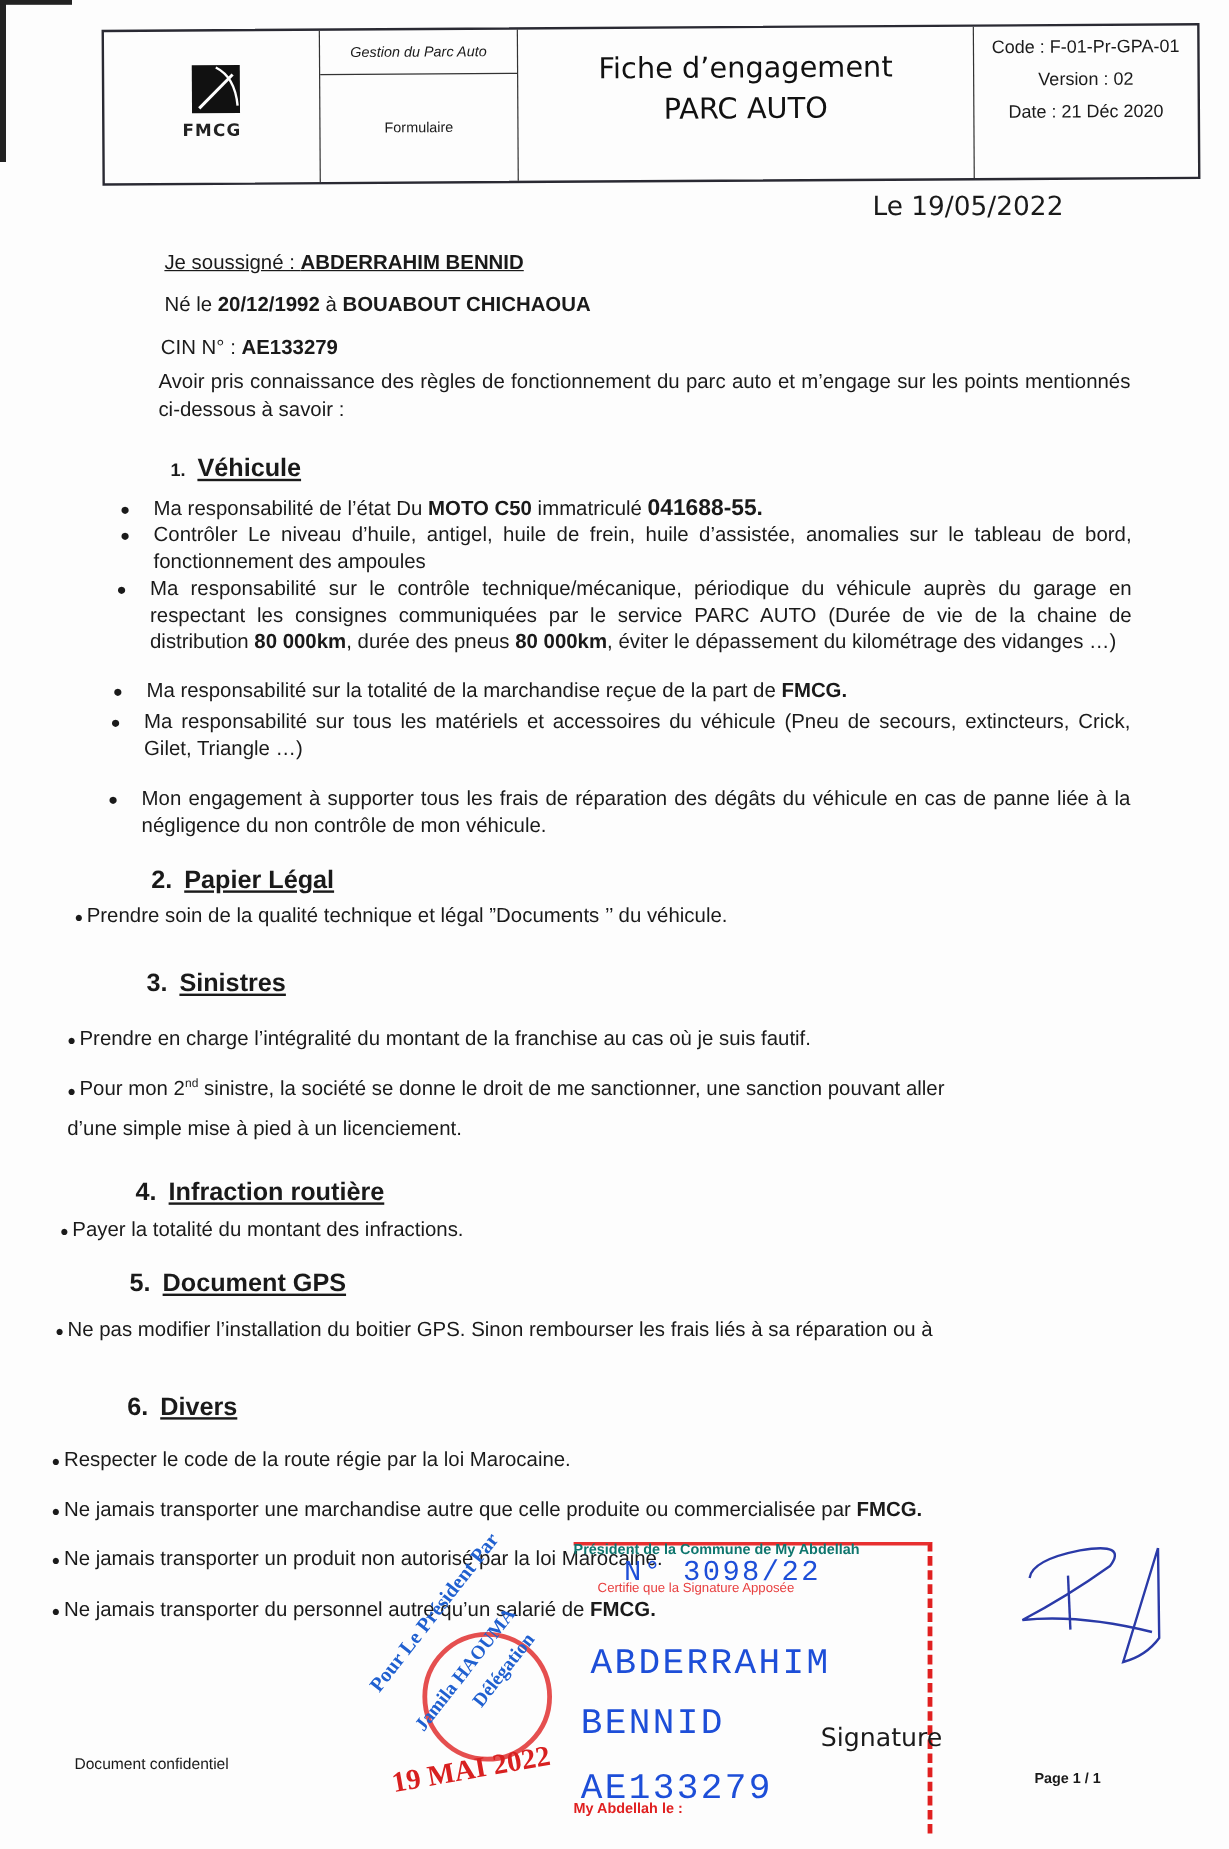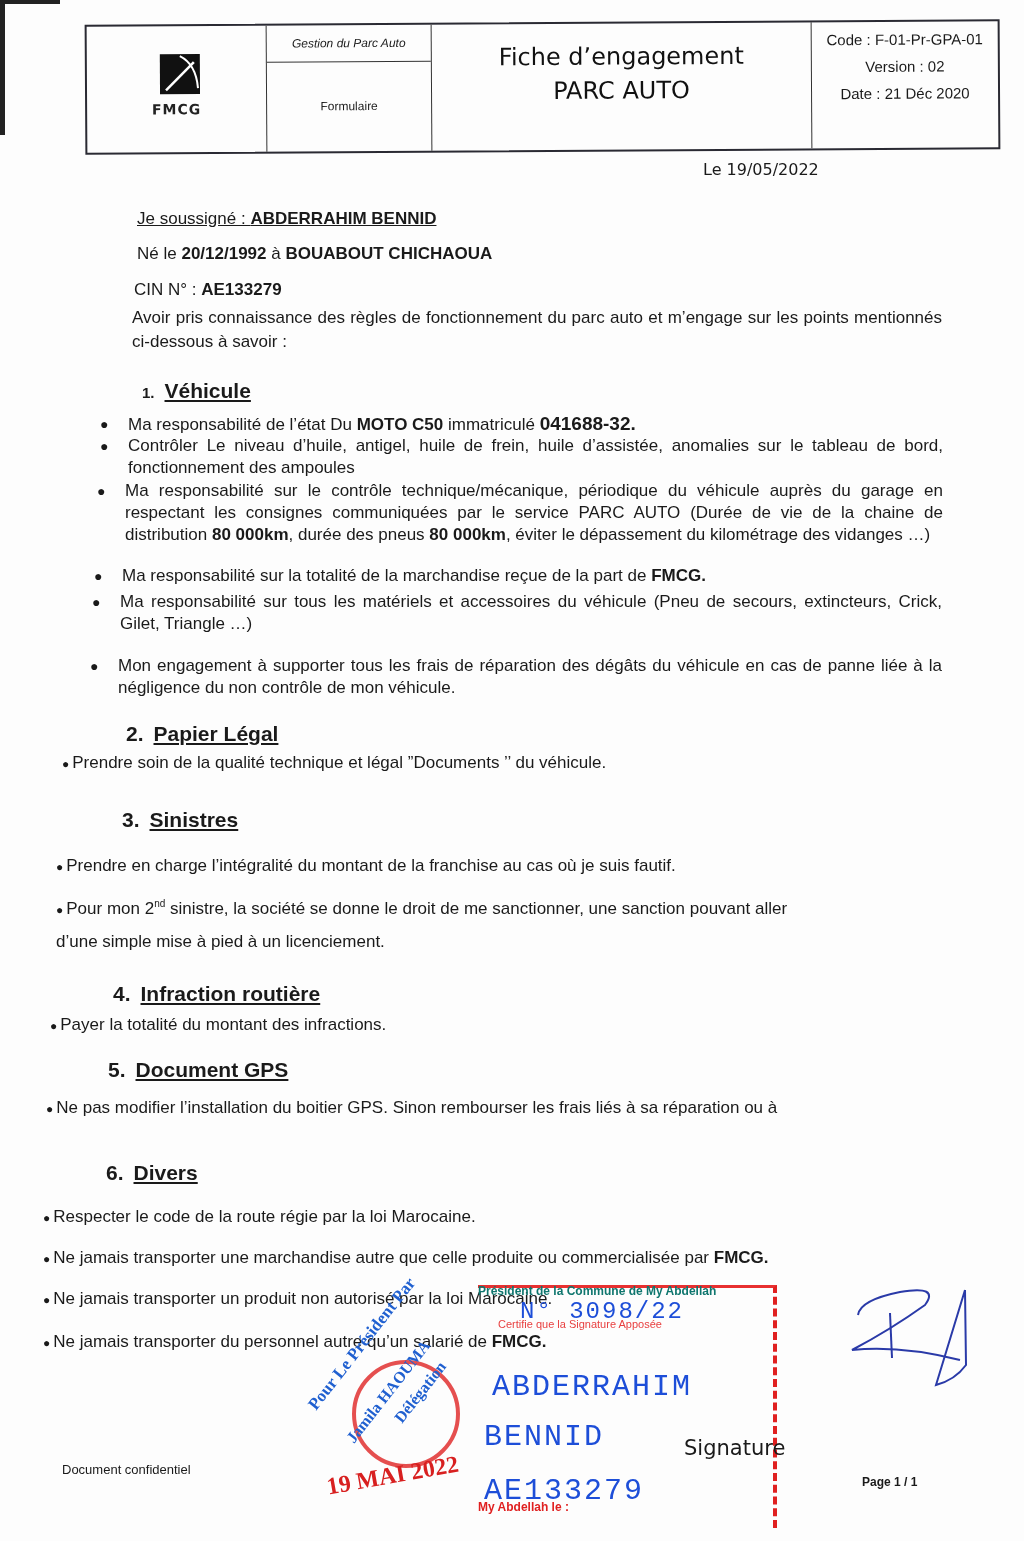--- a/index.html
+++ b/index.html
@@ -24,21 +24,21 @@
   .c-title { left: 345px; width: 380px; border-right: 1.5px solid #333; }
   .c-meta { left: 725px; right: 0; }
   .logo-mark { position: absolute; left: 73px; top: 28px; width: 40px; height: 40px; background: #111; overflow: hidden; }
   .logo-mark svg { width: 40px; height: 40px; display: block; }
   .logo-text { position: absolute; left: 0; right: 0; top: 75px; text-align: center; font-family: "DejaVu Sans", sans-serif; font-size: 14px; font-weight: bold; letter-spacing: 1px; color: #222; }
   .mid-top { position: absolute; left: 0; right: 0; top: 0; height: 36px; border-bottom: 1.5px solid #333; display: flex; align-items: center; justify-content: center; font-style: italic; font-size: 12px; font-family: "Liberation Sans", sans-serif; }
   .mid-bot { position: absolute; left: 0; right: 0; top: 36px; bottom: 0; display: flex; align-items: center; justify-content: center; font-size: 12px; font-family: "Liberation Sans", sans-serif; }
   .title { position: absolute; left: 0; right: 0; top: 16px; text-align: center; font-family: "DejaVu Sans", sans-serif; font-size: 24px; line-height: 34px; color: #111; }
   .meta { position: absolute; left: 0; right: 0; top: 4px; text-align: center; font-family: "Liberation Sans", sans-serif; font-size: 15px; line-height: 27px; }
 
-  .date-line { position: absolute; left: 703px; top: 160px; font-size: 16px; font-family: "DejaVu Sans", sans-serif; }
+  .date-line { position: absolute; left: 727px; top: 160px; font-size: 22px; font-family: "DejaVu Sans", sans-serif; }
 
   .body-text { font-family: "Liberation Sans", sans-serif; font-size: 17px; }
   .abs { position: absolute; }
   b { font-weight: bold; }
 
   .sec-h { font-family: "Liberation Sans", sans-serif; font-size: 21px; font-weight: bold; }
   .sec-h .num { margin-right: 10px; }
   .sec-h .lbl { text-decoration: underline; }
 
   .bul { position: absolute; font-family: "Liberation Sans", sans-serif; font-size: 17px; line-height: 22px; text-align: justify; }
@@ -110,21 +110,21 @@
 </div>
 <div class="abs body-text" style="left:134px; top:280px;">
   <span>CIN N° : </span><b>AE133279</b>
 </div>
 <div class="abs body-text" style="left:132px; top:306px; width:810px; line-height:24px; text-align:justify;">Avoir pris connaissance des règles de fonctionnement du parc auto et m’engage sur les points mentionnés ci-dessous à savoir :</div>
 
 <div class="abs sec-h" style="left:142px; top:379px;">
   <span class="num" style="font-size:15px;">1.</span><span class="lbl">Véhicule</span>
 </div>
 <div class="bul" style="left:128px; top:413px; width:815px;">
-  <span class="dot">●</span><span>Ma responsabilité de l’état Du </span><b>MOTO C50</b><span> immatriculé </span><b style="font-size:19px;">041688-32.</b>
+  <span class="dot">●</span><span>Ma responsabilité de l’état Du </span><b>MOTO C50</b><span> immatriculé </span><b style="font-size:19px;">041688-55.</b>
 </div>
 <div class="bul" style="left:128px; top:435px; width:815px;">
   <span class="dot">●</span><span>Contrôler Le niveau d’huile, antigel, huile de frein, huile d’assistée, anomalies sur le tableau de bord, fonctionnement des ampoules</span>
 </div>
 <div class="bul" style="left:125px; top:480px; width:818px;">
   <span class="dot">●</span><span>Ma responsabilité sur le contrôle technique/mécanique, périodique du véhicule auprès du garage en respectant les consignes communiquées par le service PARC AUTO (Durée de vie de la chaine de distribution </span><b>80 000km</b><span>, durée des pneus </span><b>80 000km</b><span>, éviter le dépassement du kilométrage des vidanges …)</span>
 </div>
 <div class="bul" style="left:122px; top:565px; width:820px;">
   <span class="dot">●</span><span>Ma responsabilité sur la totalité de la marchandise reçue de la part de </span><b>FMCG.</b>
 </div>

